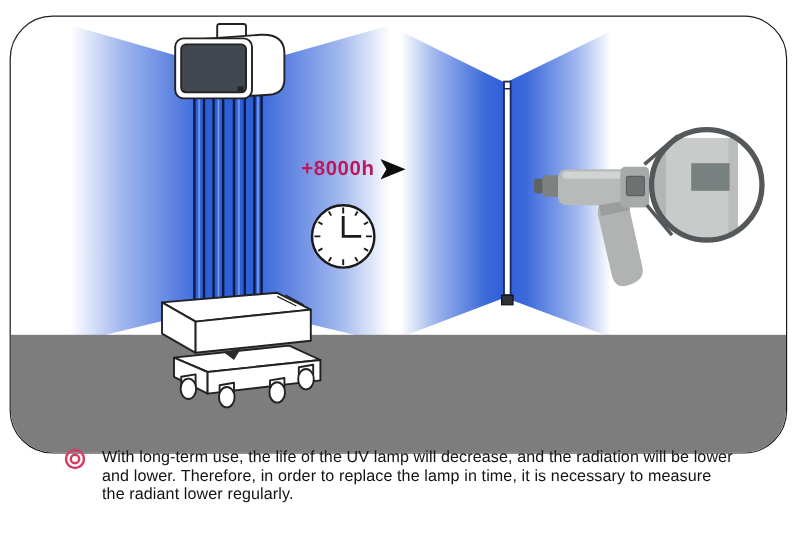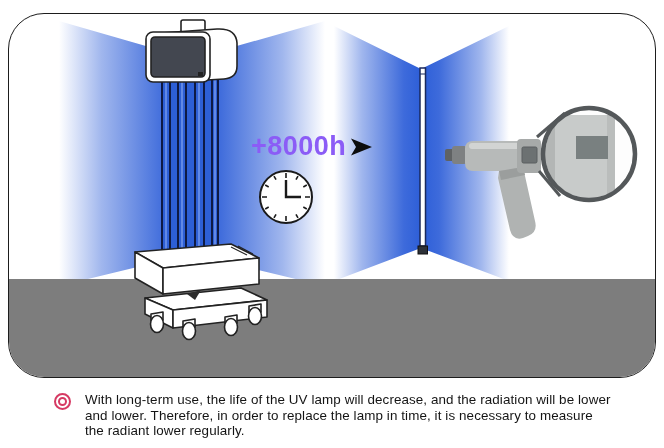--- a/index.html
+++ b/index.html
@@ -26,24 +26,24 @@
     clip-path:polygon(0px 0px,87px 43px,175px 0px,175px 255px,87px 222px,0px 255px);}
 
   .floor{position:absolute;left:0;right:0;top:265px;bottom:0;background:#7d7d7d;}
 
   .robot-svg{position:absolute;left:82px;top:0;width:200px;height:345px;}
   .lamp-svg{position:absolute;left:402px;top:48px;width:24px;height:200px;}
   .gun-svg{position:absolute;left:430px;top:85px;width:215px;height:150px;}
   .clock-svg{position:absolute;left:247px;top:153px;width:60px;height:60px;}
 
   .duration{position:absolute;left:242px;top:117px;display:flex;align-items:center;gap:5px;}
-  .duration-text{font-size:27px;font-weight:700;color:#8b5cf6;letter-spacing:0.5px;}
+  .duration-text{font-size:17px;font-weight:700;color:#be185d;letter-spacing:0.5px;}
 
   
-  .caption{position:absolute;left:54px;top:392px;display:flex;gap:14px;width:596px;}
+  .caption{position:absolute;left:54px;top:373px;display:flex;gap:14px;width:596px;}
   .bullet-ring{flex:0 0 auto;width:13px;height:13px;border:2.5px solid #d63a63;border-radius:50%;
                display:flex;align-items:center;justify-content:center;margin-top:1px;}
   .bullet-ring-inner{width:5px;height:5px;border:2px solid #d63a63;border-radius:50%;}
   .caption-text{font-size:13.4px;line-height:15.6px;color:#141414;letter-spacing:0.1px;}
 </style>
 </head>
 <body>
 
 <div class="page">
 

